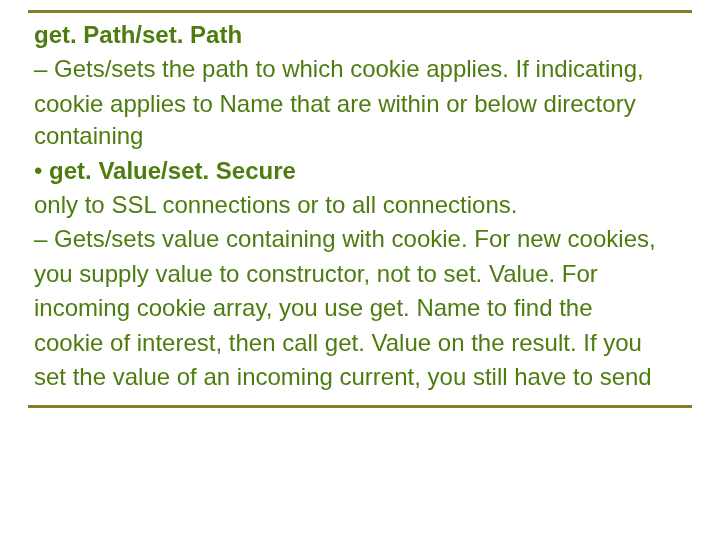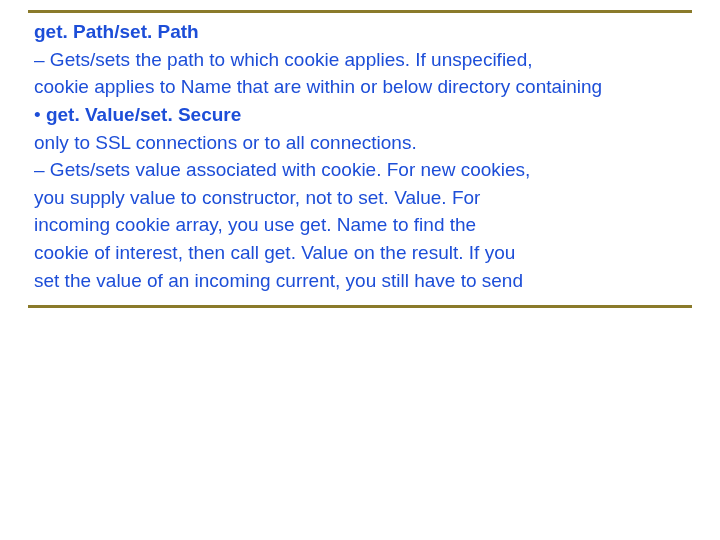--- a/index.html
+++ b/index.html
@@ -22,60 +22,60 @@
     left: 28px;
     top: 10px;
     width: 664px;
     border-top: 3px solid #8a7a2a;
     border-bottom: 3px solid #8a7a2a;
     padding: 6px 6px 10px 6px;
     box-sizing: border-box;
   }
   .content-box p {
     margin: 0 0 2px 0;
-    font-size: 19px;
+    font-size: 24px;
     line-height: 1.35;
-    color: #1d4ed8;
+    color: #4d7c0f;
   }
   .indent {
     padding-left: 28px;
   }
   .b { font-weight: 700; }
 </style>
 </head>
 <body>
 
 <div class="slide">
   <div class="content-box">
 
     <p>
       <span class="b">get. Path/set. Path</span>
     </p>
 
     <p>
-      <span>– </span><span>Gets/sets the path to which cookie applies. If unspecified,</span>
+      <span>– </span><span>Gets/sets the path to which cookie applies. If indicating,</span>
     </p>
 
     <p>
       <span>cookie applies to Name that are within or below directory containing</span>
     </p>
 
 
     <p>
       <span>• </span><span class="b">get. Value/set. Secure</span>
     </p>
 
 
     <p>
       <span>only to SSL connections or to all connections.</span>
     </p>
 
 
     <p>
-      <span>– </span><span>Gets/sets value associated with cookie. For new cookies,</span>
+      <span>– </span><span>Gets/sets value containing with cookie. For new cookies,</span>
     </p>
 
     <p>
       <span>you supply value to constructor, not to set. Value. For</span>
     </p>
 
     <p>
       <span>incoming cookie array, you use get. Name to find the</span>
     </p>
 

